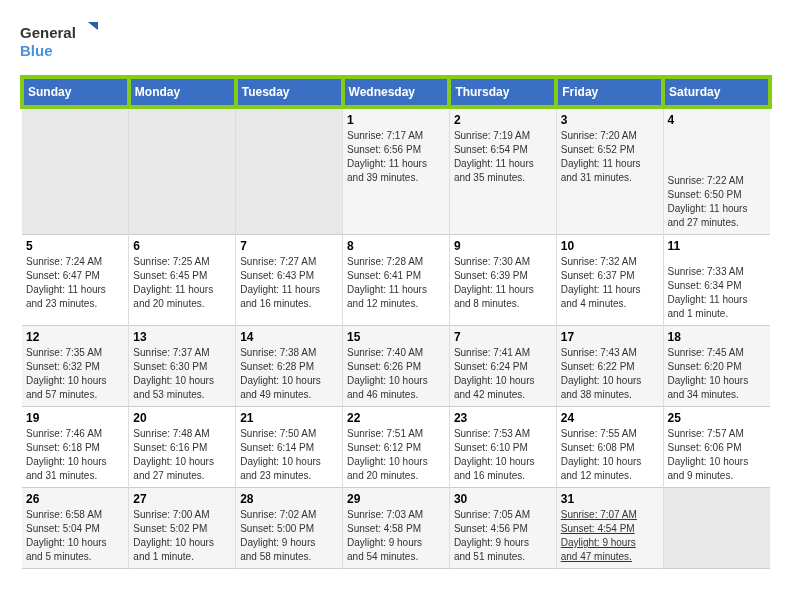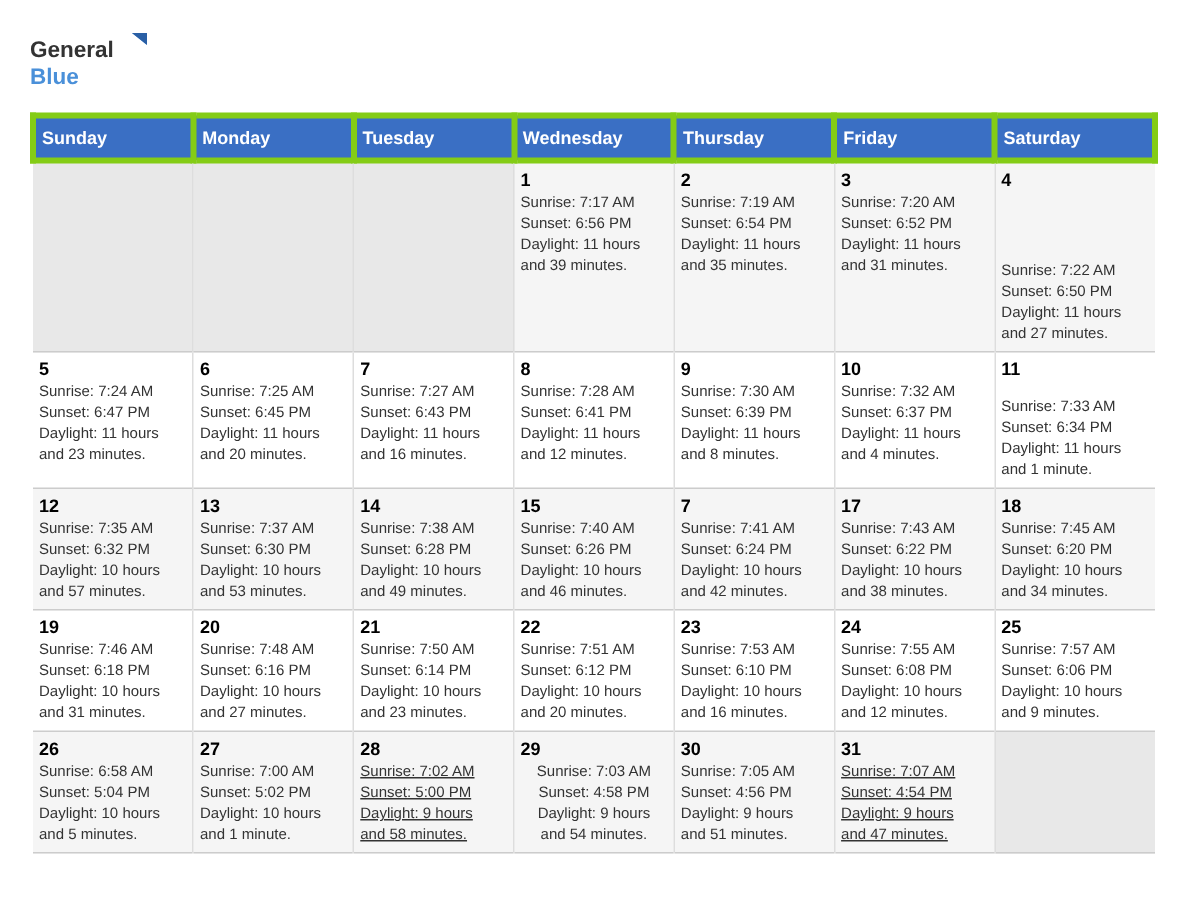--- a/index.html
+++ b/index.html
@@ -304,28 +304,28 @@
         </td>
         <td>
           <div class="day-number">27</div>
           <div class="day-info" style="white-space: pre-line;">Sunrise: 7:00 AM
 Sunset: 5:02 PM
 Daylight: 10 hours
 and 1 minute.</div>
         </td>
         <td>
           <div class="day-number">28</div>
-          <div class="day-info" style="white-space: pre-line; text-decoration: underline;">Sunrise: 7:02 AM
+          <div class="day-info" style="white-space: pre-line;">Sunrise: 7:02 AM
 Sunset: 5:00 PM
 Daylight: 9 hours
 and 58 minutes.</div>
         </td>
         <td>
           <div class="day-number">29</div>
-          <div class="day-info" style="white-space: pre-line; text-align: center;">Sunrise: 7:03 AM
+          <div class="day-info" style="white-space: pre-line;">Sunrise: 7:03 AM
 Sunset: 4:58 PM
 Daylight: 9 hours
 and 54 minutes.</div>
         </td>
         <td>
           <div class="day-number">30</div>
           <div class="day-info" style="white-space: pre-line;">Sunrise: 7:05 AM
 Sunset: 4:56 PM
 Daylight: 9 hours
 and 51 minutes.</div>

